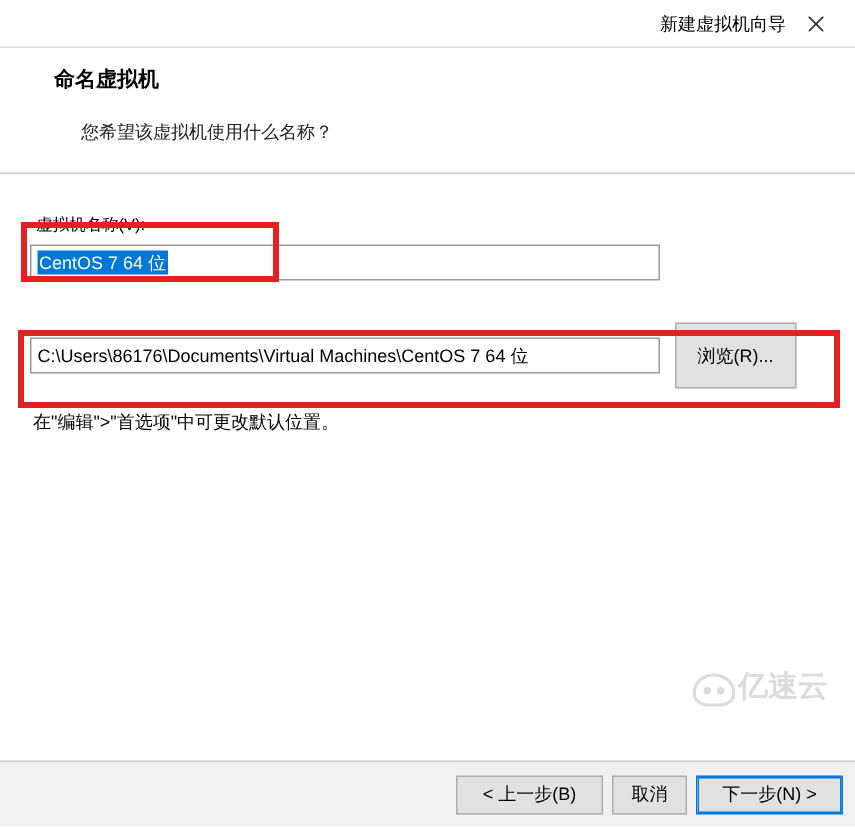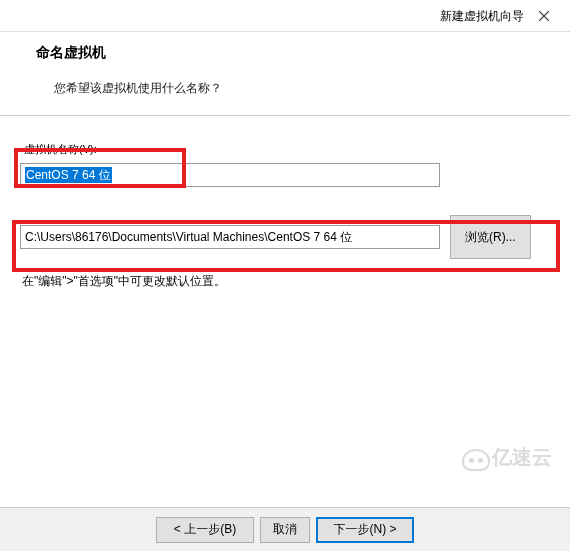--- a/index.html
+++ b/index.html
@@ -85,21 +85,21 @@
       pointer-events: none;
       left: 12px; top: 220px;
       width: 548px; height: 52px;
     }
     .footer {
       position: absolute;
       bottom: 0; left: 0; right: 0;
       height: 44px;
       border-top: 1px solid #ccc;
       display: flex;
-      justify-content: center;
+      justify-content: flex-end;
       align-items: center;
       gap: 6px;
       padding: 0 8px;
       background: #f0f0f0;
       margin-top: 12px;
     }
     .footer-btn {
       height: 26px;
       min-width: 98px;
       padding: 0 12px;

